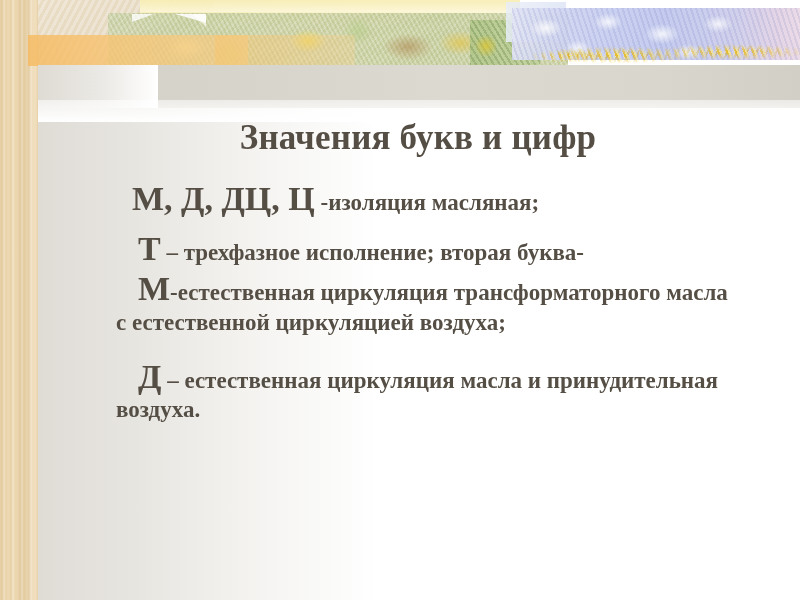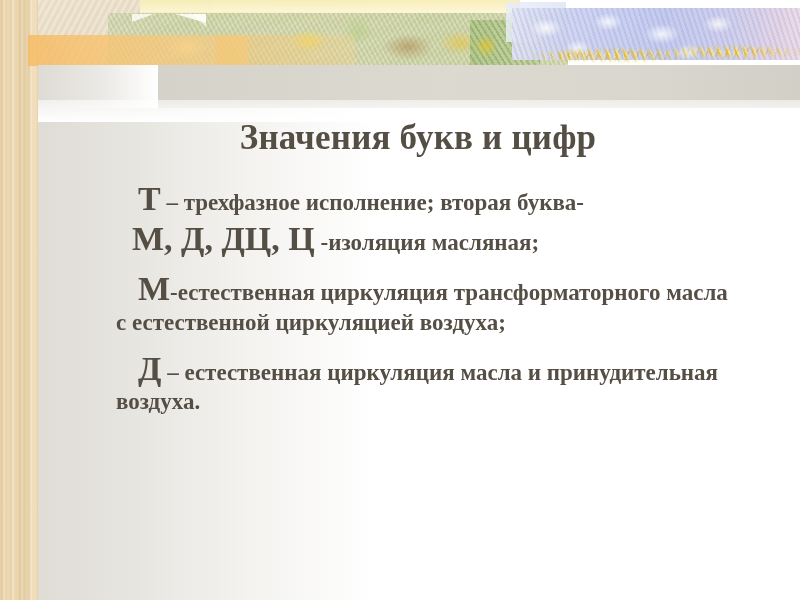--- a/index.html
+++ b/index.html
@@ -213,21 +213,21 @@
     font-weight: bold;
   }
 
   .para {
     font-size: 23px;
     line-height: 1.30;
     margin: 0 0 2px 0;
   }
   .para.p1 { margin-bottom: 4px; padding-left: 22px; }
   .para.p2 { margin-bottom: 14px; padding-left: 16px; }
-  .para.p3 { margin-bottom: 14px; padding-left: 0px; }
+  .para.p3 { margin-bottom: 22px; padding-left: 0px; }
   .para.p4 { margin-bottom: 10px; padding-left: 0px; }
 
   .big {
     font-size: 34px;
     line-height: 1.0;
   }
   .lead-indent { padding-left: 22px; }
 </style>
 </head>
 <body>
@@ -251,26 +251,26 @@
   <div class="bg-layer grey-band"></div>
   <div class="bg-layer grey-band-fade"></div>
   <div class="bg-layer header-bottom-fade"></div>
 
   <div class="content">
 
     <div class="slide-title">Значения букв и цифр</div>
 
     <div class="body-block">
 
+      <p class="para p2">
+        <span class="big">М, Д, ДЦ, Ц</span><span> -изоляция масляная;</span>
+      </p>
+
       <p class="para p1">
         <span class="big">Т</span><span> – трехфазное исполнение; вторая буква-</span>
-      </p>
-
-      <p class="para p2">
-        <span class="big">М, Д, ДЦ, Ц</span><span> -изоляция масляная;</span>
       </p>
 
       <p class="para p3">
         <span class="big lead-indent">М</span><span>-естественная циркуляция трансформаторного масла с естественной циркуляцией воздуха;</span>
       </p>
 
       <p class="para p4">
         <span class="big lead-indent">Д</span><span> – естественная циркуляция масла и принудительная  воздуха.</span>
       </p>
 

